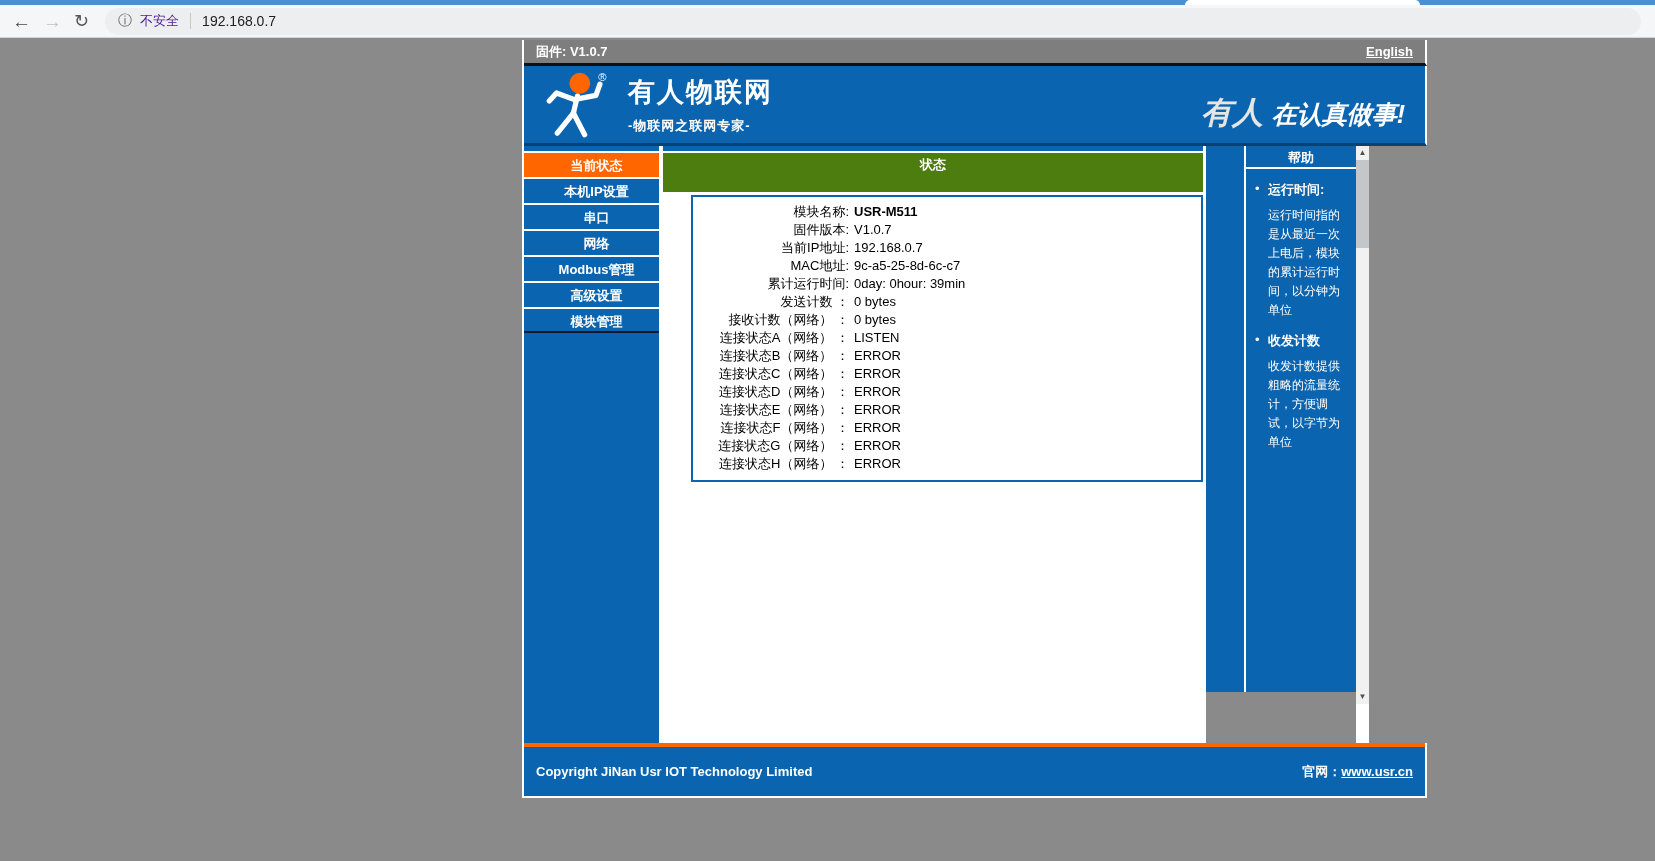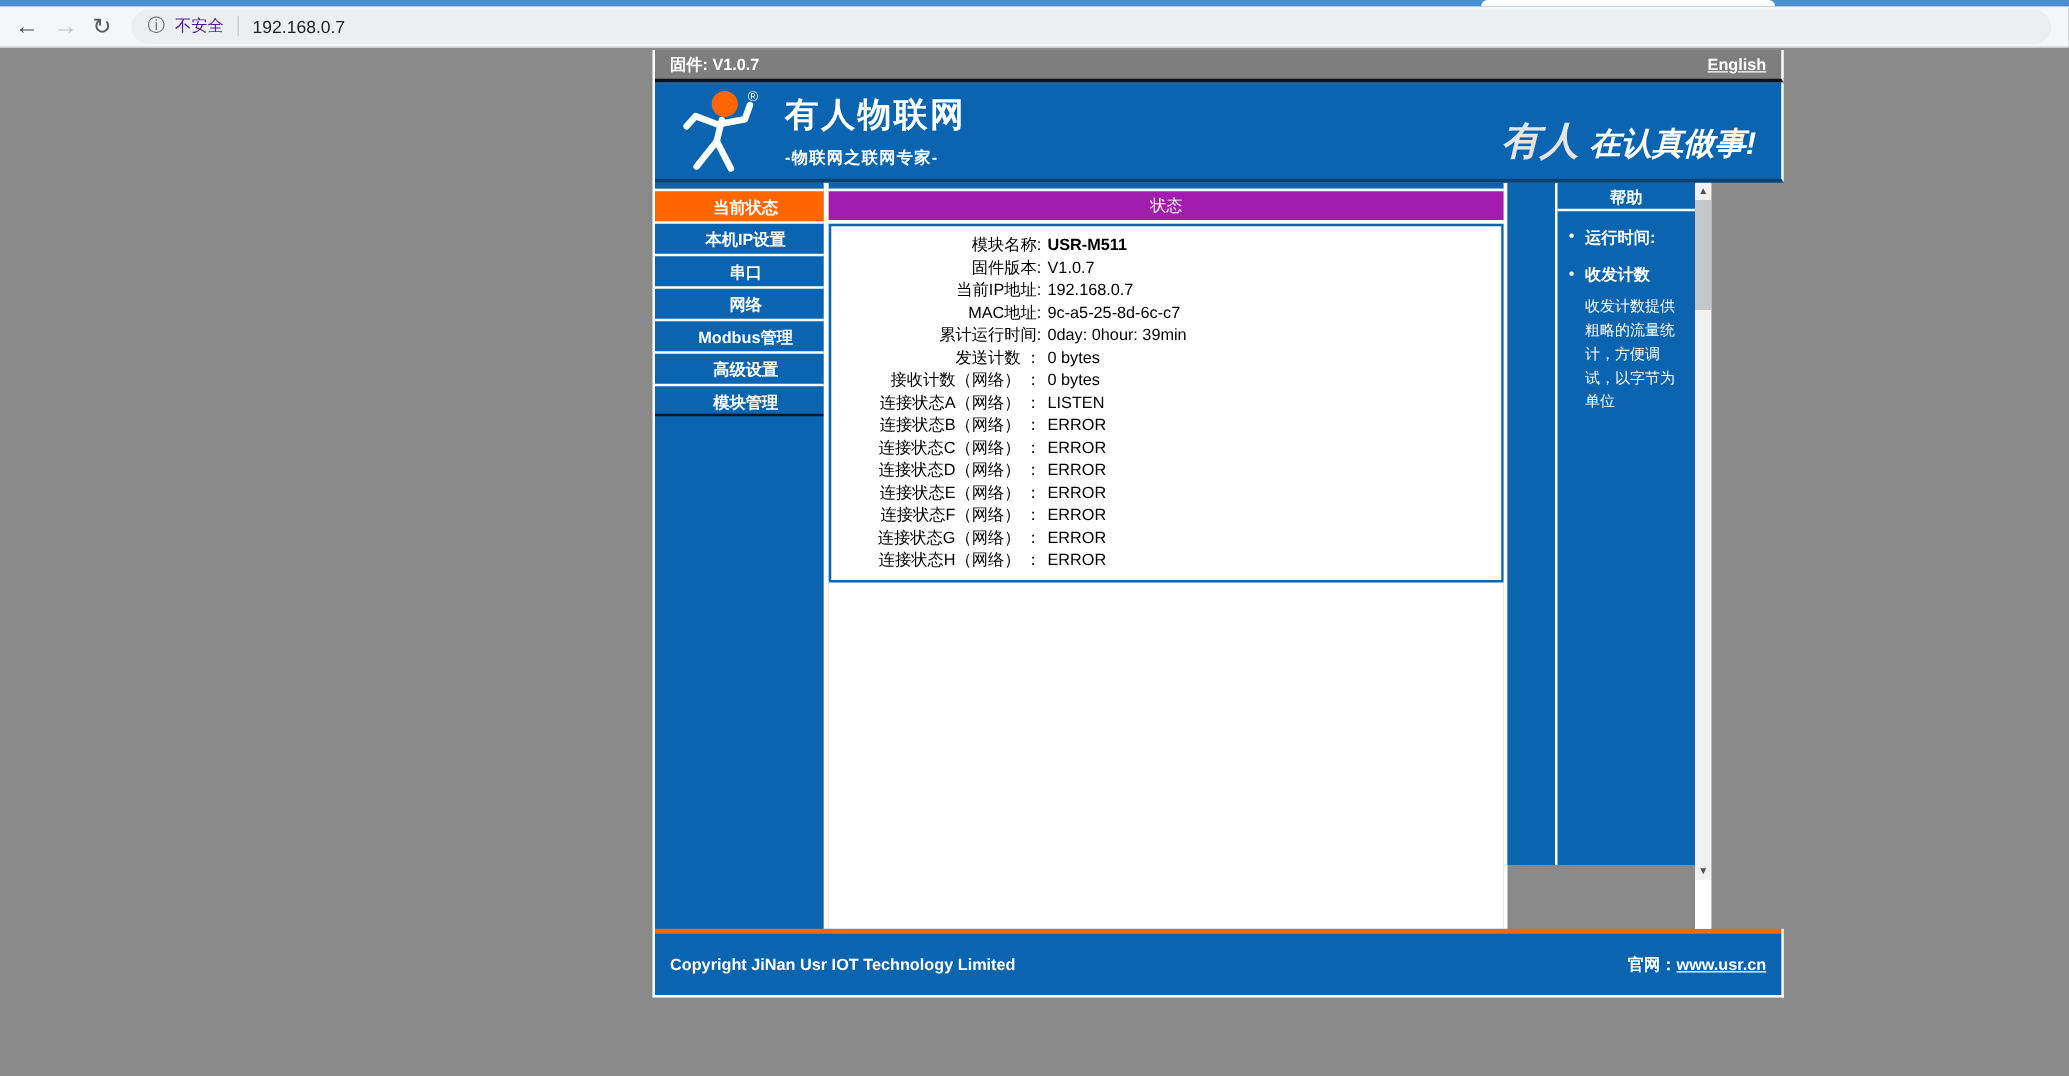--- a/index.html
+++ b/index.html
@@ -61,25 +61,25 @@
   }
   .menu-item:nth-child(7) { border-bottom:2px solid #0f172a; }
   .menu-item.active { background:#ff6600; }
 
   .gap-col { width:4px; background:#ffffff; }
 
   .main { width:540px; background:#ffffff; display:flex; flex-direction:column; }
   .blue-strip { height:5px; background:#0b64af; }
   .white-gap2 { height:2px; background:#ffffff; }
   .panel-title {
-    height:23px; line-height:23px; background:#a21caf;
-    color:#ffffff; font-weight:normal; font-size:13px; text-align:center;
+    height:39px; line-height:23px; background:#4d7c0f;
+    color:#ffffff; font-weight:bold; font-size:13px; text-align:center;
   }
   .white-gap3 { height:3px; background:#ffffff; }
-  .status-box { border:2px solid #0b64af; padding:6px 0 7px 16px; background:#ffffff; }
+  .status-box { border:2px solid #0b64af; padding:6px 0 7px 4px; background:#ffffff;margin-left:28px; }
   .srow { display:flex; height:18px; line-height:18px; font-size:13px; color:#000000; }
   .slabel { width:152px; text-align:right; white-space:nowrap; }
   .sval { margin-left:5px; white-space:nowrap; }
   .sval.bold { font-weight:bold; }
 
   .gap-col2 { width:3px; background:#ffffff; }
 
   .helpcol { width:150px; display:flex; flex-direction:row; }
   .hpanel { height:546px; display:flex; background:#0b64af; }
   .hspacer { width:40px; border-right:2px solid #ffffff; }
@@ -251,20 +251,21 @@
       <div class="blue-strip"></div>
       <div class="white-gap2"></div>
       <div class="hpanel">
         <div class="hspacer"></div>
         <div class="hcontent">
           <div class="htitle">帮助</div>
           <div class="hbody">
               <div class="hitem">
                 <span class="bullet">•</span>
                 <div class="hhead">运行时间:</div>
+                <div class="htext">运行时间指的是从最近一次上电后，模块的累计运行时间，以分钟为单位</div>
               </div>
               <div class="hitem">
                 <span class="bullet">•</span>
                 <div class="hhead">收发计数</div>
                 <div class="htext">收发计数提供粗略的流量统计，方便调试，以字节为单位</div>
               </div>
             </div>
         </div>
       </div>
       <div class="helpfill"></div>

